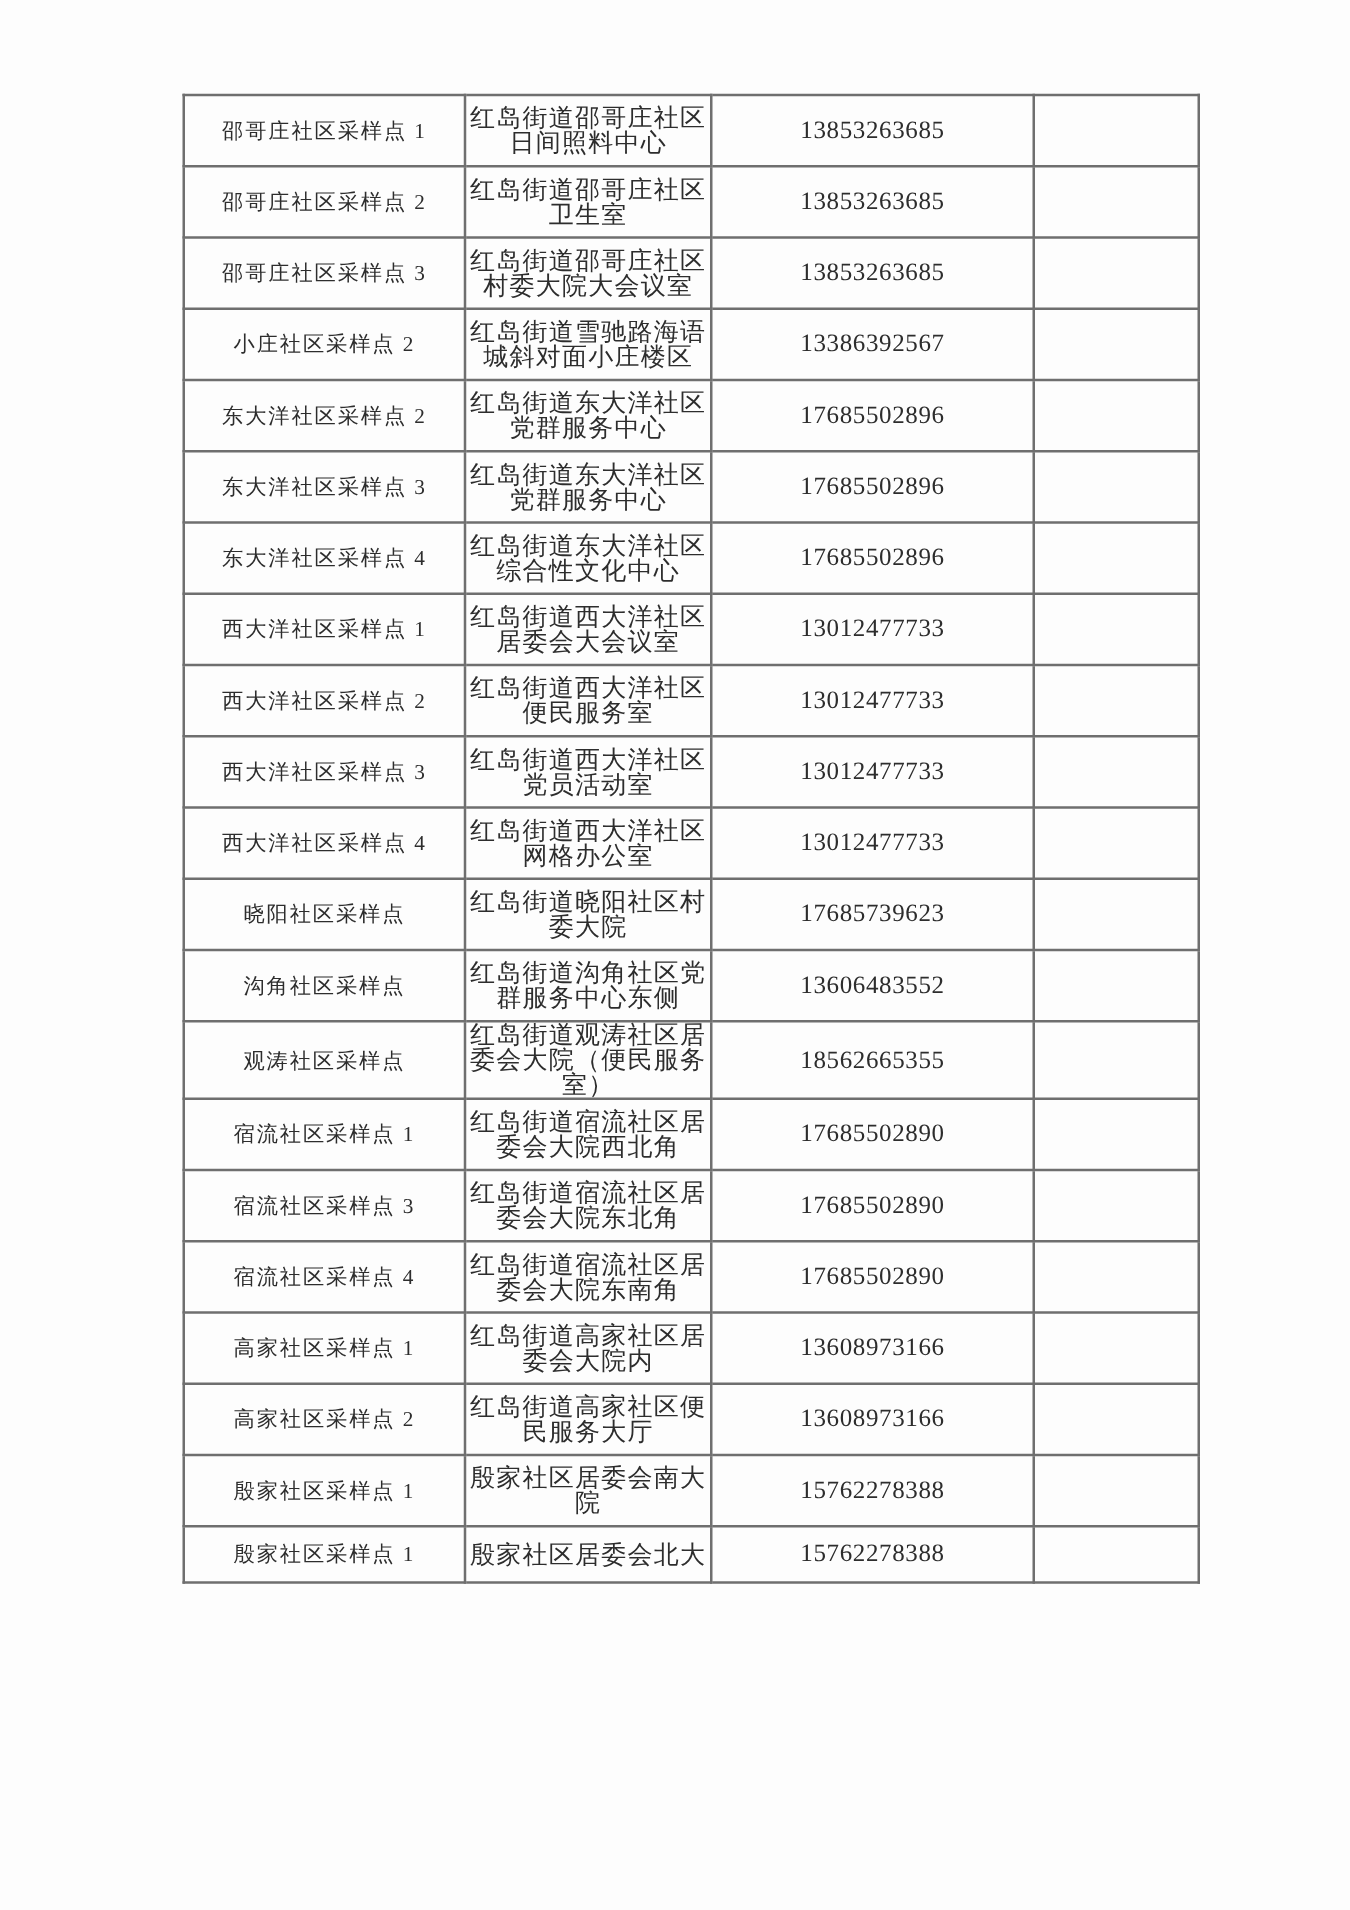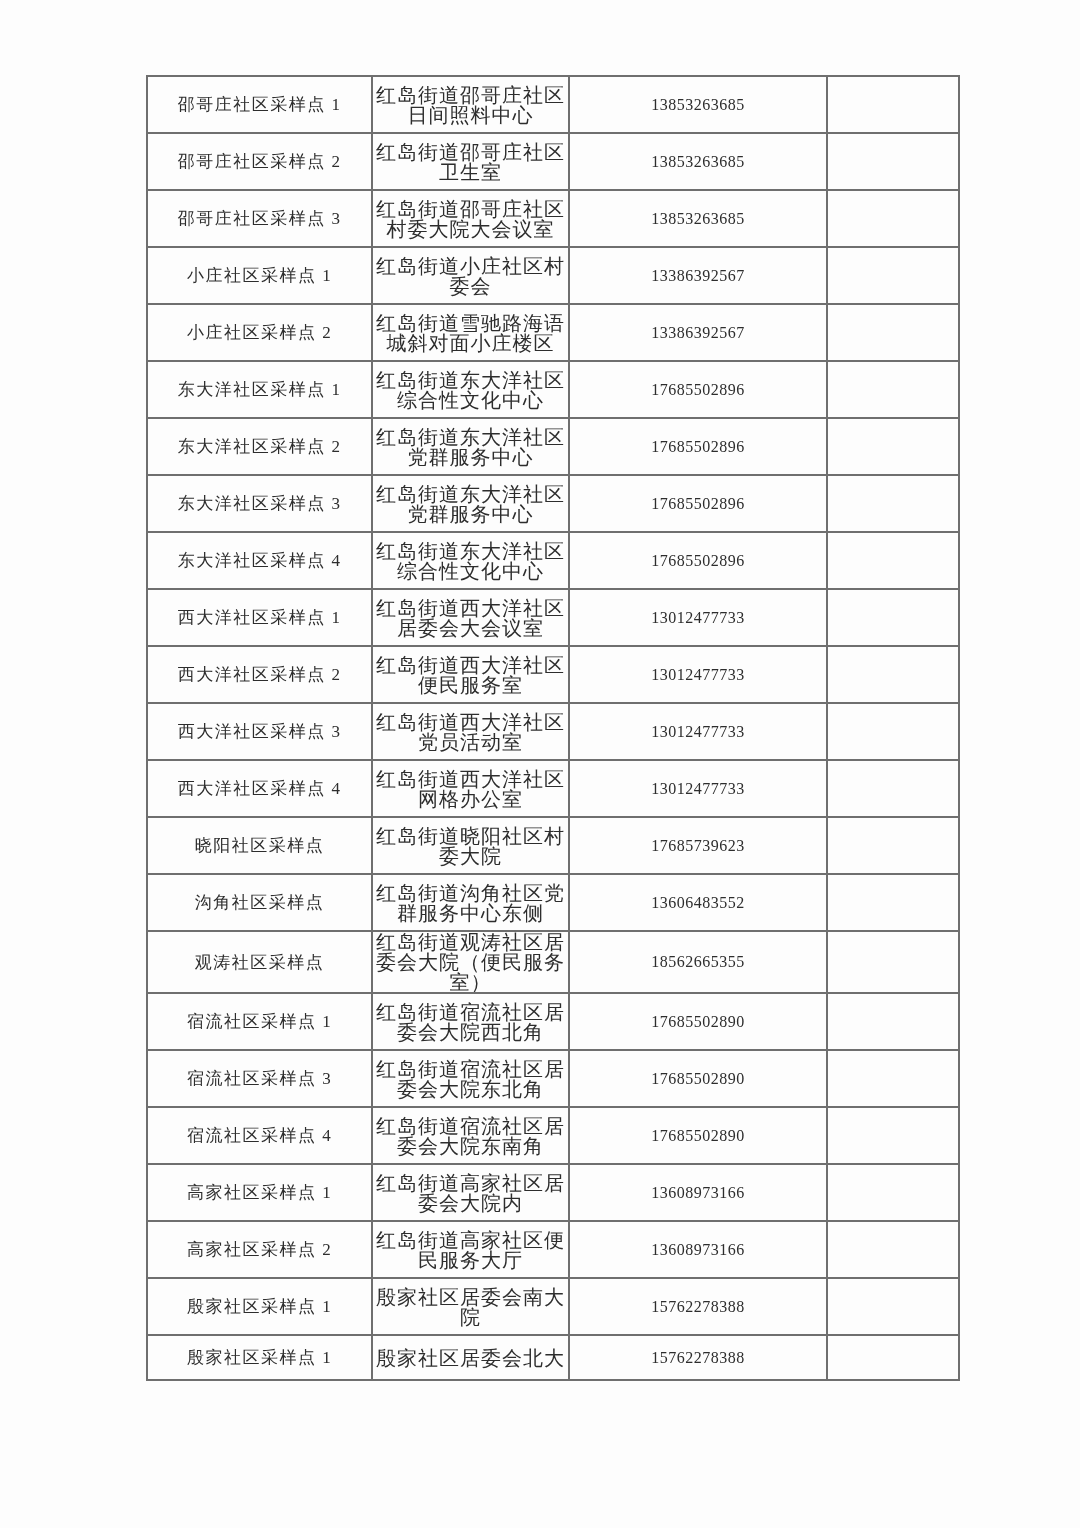--- a/index.html
+++ b/index.html
@@ -42,21 +42,21 @@
     letter-spacing: 1.5px;
   }
   td.location-cell {
     font-size: 20px;
     letter-spacing: 1px;
     line-height: 20px;
     white-space: pre-line;
     margin-left: 44px;
   }
   td.phone-cell {
-    font-size: 16px;
+    font-size: 20px;
     letter-spacing: 0.5px;
   }
   td.note-cell {
     font-size: 17px;
   }
 </style>
 </head>
 <body>
 
 <div class="page">
@@ -83,38 +83,24 @@
     <td class="note-cell"></td>
   </tr>
         <tr class="data-row">
     <td class="site-cell">邵哥庄社区采样点 3</td>
     <td class="location-cell">红岛街道邵哥庄社区
 村委大院大会议室</td>
     <td class="phone-cell">13853263685</td>
     <td class="note-cell"></td>
   </tr>
         <tr class="data-row">
-    <td class="site-cell">小庄社区采样点 1</td>
-    <td class="location-cell">红岛街道小庄社区村
-委会</td>
-    <td class="phone-cell">13386392567</td>
-    <td class="note-cell"></td>
-  </tr>
-        <tr class="data-row">
     <td class="site-cell">小庄社区采样点 2</td>
     <td class="location-cell">红岛街道雪驰路海语
 城斜对面小庄楼区</td>
     <td class="phone-cell">13386392567</td>
-    <td class="note-cell"></td>
-  </tr>
-        <tr class="data-row">
-    <td class="site-cell">东大洋社区采样点 1</td>
-    <td class="location-cell">红岛街道东大洋社区
-综合性文化中心</td>
-    <td class="phone-cell">17685502896</td>
     <td class="note-cell"></td>
   </tr>
         <tr class="data-row">
     <td class="site-cell">东大洋社区采样点 2</td>
     <td class="location-cell">红岛街道东大洋社区
 党群服务中心</td>
     <td class="phone-cell">17685502896</td>
     <td class="note-cell"></td>
   </tr>
         <tr class="data-row">

